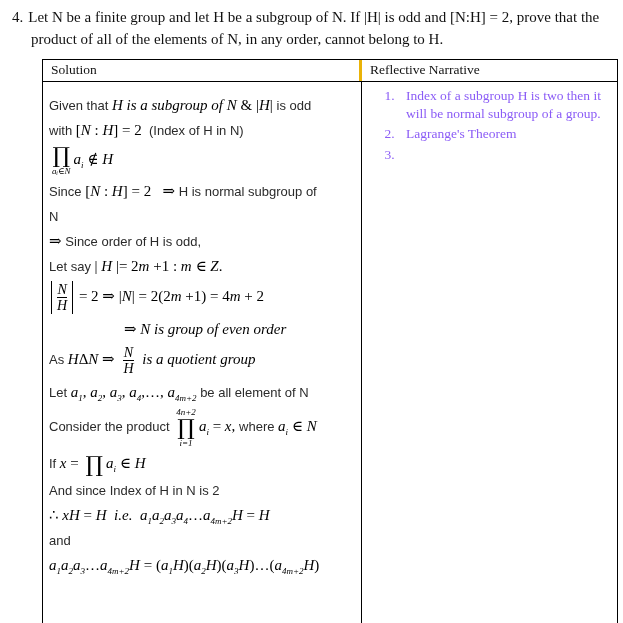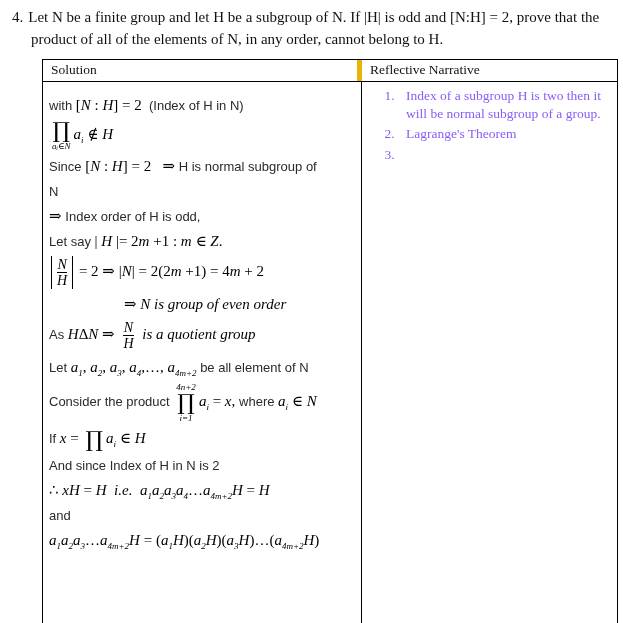--- a/index.html
+++ b/index.html
@@ -15,21 +15,21 @@
   .problem .num{padding-right:5px;}
 
   .tbl{
     position:absolute;left:42px;top:52px;width:576px;height:571px;
     border:1px solid #000;border-bottom:none;box-sizing:border-box;
     display:flex;flex-direction:column;overflow:hidden;background:#fff;
   }
   .thead{display:flex;border-bottom:1px solid #000;
     font-family:"Liberation Serif",serif;font-size:13.5px;color:#111;}
   .th{padding:2px 8px 3px;box-sizing:border-box;}
-  .th-left{width:319px;border-right:5px solid #eab308;}
+  .th-left{width:319px;border-right:3px solid #eab308;}
   .th-right{flex:1;}
   .tbody{display:flex;flex:1;min-height:0;}
   .cell-left{width:319px;border-right:1px solid #000;box-sizing:border-box;
     padding:13px 3px 0 6px;overflow:hidden;}
   .cell-right{flex:1;padding:3px 6px 0 4px;box-sizing:border-box;}
 
   .line{margin:0 0 5px 0;line-height:19px;white-space:nowrap;}
   .line.display{margin:2px 0 5px 0;}
   .s-p{font-family:"Liberation Sans",sans-serif;font-size:13px;color:#2a2a2a;}
   .s-m{font-family:"Liberation Serif","DejaVu Serif",serif;font-size:15px;color:#000;}
@@ -59,28 +59,29 @@
 
   <p class="problem"><span class="num">4.</span><span>Let N be a finite group and let H be a subgroup of N. If |H| is odd and [N:H] = 2, prove that the product of all of the elements of N, in any order, cannot belong to H.</span></p>
 
   <div class="tbl">
     <div class="thead">
       <div class="th th-left">Solution</div>
       <div class="th th-right">Reflective Narrative</div>
     </div>
     <div class="tbody">
       <div class="cell-left">
+          <div class="line"><span class="s-p">Given that </span><span class="s-i">H</span><span class="s-i">&nbsp;is a subgroup of N </span><span class="s-m">&amp; |</span><span class="s-i">H</span><span class="s-m">| </span><span class="s-p">is odd</span></div>
           <div class="line"><span class="s-p">with </span><span class="s-m">[</span><span class="s-i">N</span><span class="s-m"> : </span><span class="s-i">H</span><span class="s-m">] = 2</span><span class="s-p">&nbsp; (Index of H in N)</span></div>
           <div class="line display"><span class="prod">
               <span class="pi">∏</span>
               <span class="lim">aᵢ∈N</span>
             </span><span class="s-i">a<sub>i</sub></span><span class="s-m"> ∉ </span><span class="s-i">H</span></div>
           <div class="line"><span class="s-p">Since </span><span class="s-m">[</span><span class="s-i">N</span><span class="s-m"> : </span><span class="s-i">H</span><span class="s-m">] = 2</span><span class="s-m">&nbsp;&nbsp;&nbsp;⇒ </span><span class="s-p">H is normal subgroup of</span></div>
           <div class="line"><span class="s-p">N</span></div>
-          <div class="line"><span class="s-m">⇒ </span><span class="s-p">Index order of H is odd,</span></div>
+          <div class="line"><span class="s-m">⇒ </span><span class="s-p">Since order of H is odd,</span></div>
           <div class="line"><span class="s-p">Let say </span><span class="s-m">| </span><span class="s-i">H</span><span class="s-m"> |= 2</span><span class="s-i">m</span><span class="s-m"> +1 : </span><span class="s-i">m</span><span class="s-m"> ∈ </span><span class="s-i">Z</span><span class="s-m">.</span></div>
           <div class="line display"><span class="frac bars"><span style="display: block;"><span class="num">N</span></span><span class="den" style="display: block;">H</span></span><span class="s-m"> = 2 ⇒ |</span><span class="s-i">N</span><span class="s-m">| = 2(2</span><span class="s-i">m</span><span class="s-m"> +1) = 4</span><span class="s-i">m</span><span class="s-m"> + 2</span></div>
           <div class="line" style="margin-left: 75px;"><span class="s-m">⇒ </span><span class="s-i">N is group of even order</span></div>
           <div class="line display"><span class="s-p">As </span><span class="s-i">H</span><span class="s-m">Δ</span><span class="s-i">N</span><span class="s-m"> ⇒ </span><span class="frac"><span style="display: block;"><span class="num">N</span></span><span class="den" style="display: block;">H</span></span><span class="s-i"> is a quotient group</span></div>
           <div class="line"><span class="s-p">Let </span><span class="s-i">a<sub>1</sub></span><span class="s-m">, </span><span class="s-i">a<sub>2</sub></span><span class="s-m">, </span><span class="s-i">a<sub>3</sub></span><span class="s-m">, </span><span class="s-i">a<sub>4</sub></span><span class="s-m">,…, </span><span class="s-i">a<sub>4m+2</sub></span><span class="s-p"> be all element of N</span></div>
           <div class="line display"><span class="s-p">Consider the product </span><span class="prod">
               <span class="lim">4n+2</span>
               <span class="pi">∏</span>
               <span class="lim">i=1</span>
             </span><span class="s-i">a<sub>i</sub></span><span class="s-m"> = </span><span class="s-i">x</span><span class="s-m">, </span><span class="s-p">where </span><span class="s-i">a<sub>i</sub></span><span class="s-m"> ∈ </span><span class="s-i">N</span></div>

